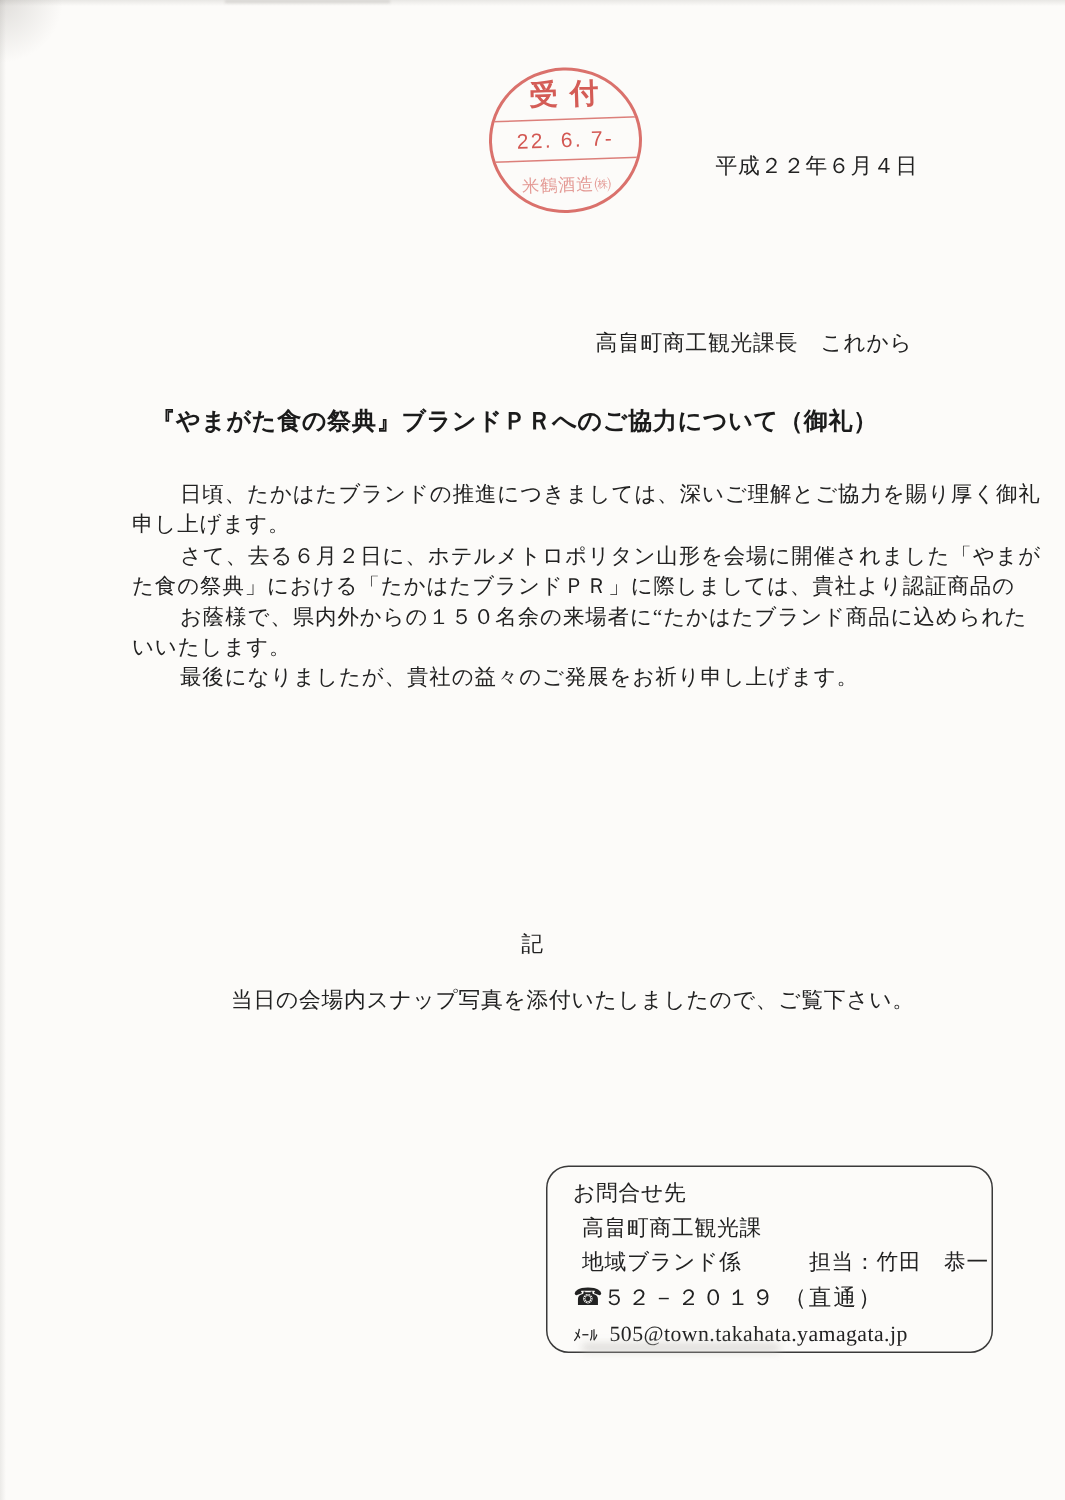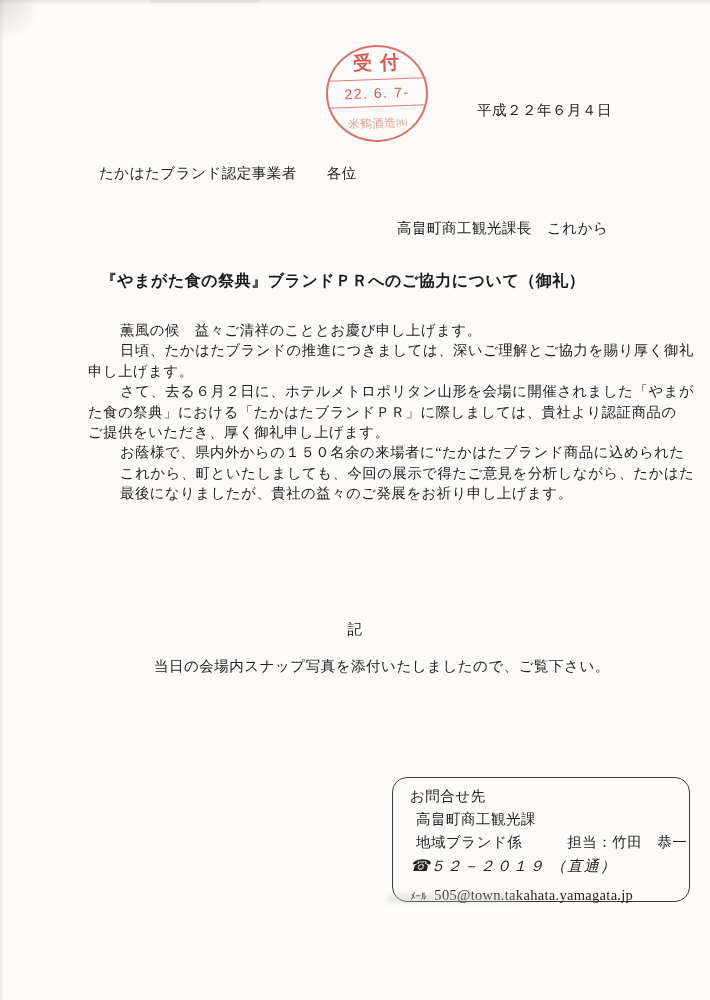--- a/index.html
+++ b/index.html
@@ -54,27 +54,26 @@
 
   .record-mark{left:0;top:620px;width:710px;text-align:center;}
   .attachment-note{left:154px;top:657px;text-align:center;}
 
   
   .contact-box{
     position:absolute;left:364px;top:777px;width:298px;height:125px;
     border:1.5px solid #3a3a3a;border-radius:15px;
     box-sizing:border-box;
     padding:7px 0 0 17px;
-    margin-left:28px;
   }
   .contact-line{white-space:pre;font-size:14.5px;line-height:23px;letter-spacing:0.5px;}
   .contact-indent{margin-left:6px;}
-  .phone-line{white-space:pre;font-size:15px;line-height:23px;letter-spacing:1.5px;font-style:italic;}
+  .phone-line{white-space:pre;font-size:15px;line-height:23px;letter-spacing:1.5px;}
   .phone-glyph{font-size:16px;letter-spacing:0;}
-  .email-line{white-space:pre;line-height:33px;font-family:Liberation Serif, serif;}
+  .email-line{white-space:pre;line-height:23px;font-family:Liberation Serif, serif;}
   .email-label{font-size:11px;letter-spacing:0;}
   .email-addr{font-size:14.5px;letter-spacing:0.3px;}
 
   
   .smudge{
     position:absolute;left:388px;top:896px;width:132px;height:5px;
     background:#c6c4c1;filter:blur(3px);opacity:0.65;border-radius:3px;
   }
   .top-streak{
     position:absolute;left:150px;top:0;width:110px;height:2px;
@@ -87,35 +86,32 @@
 <div class="page">
 
   <div class="stamp">
     <div class="stamp-row stamp-top">受付</div>
     <div class="stamp-row stamp-mid">22. 6. 7-</div>
     <div class="stamp-row stamp-bot">米鶴酒造㈱</div>
   </div>
 
   <div class="txt date-line">平成２２年６月４日</div>
 
-  <div class="txt addressee-line">たかはたブランド認定事業者　　各位</div>
 
   <div class="txt sender-line">高畠町商工観光課長　これから</div>
 
   <div class="letter-title">『やまがた食の祭典』ブランドＰＲへのご協力について（御礼）</div>
 
   <div class="letter-body">
-    <div class="body-line para-start">薫風の候　益々ご清祥のこととお慶び申し上げます。</div>
     <div class="body-line para-start">日頃、たかはたブランドの推進につきましては、深いご理解とご協力を賜り厚く御礼</div>
     <div class="body-line">申し上げます。</div>
     <div class="body-line para-start">さて、去る６月２日に、ホテルメトロポリタン山形を会場に開催されました「やまが</div>
     <div class="body-line">た食の祭典」における「たかはたブランドＰＲ」に際しましては、貴社より認証商品の</div>
-    <div class="body-line">ご提供をいただき、厚く御礼申し上げます。</div>
     <div class="body-line para-start">お蔭様で、県内外からの１５０名余の来場者に“たかはたブランド商品に込められた</div>
-    <div class="body-line para-start">これから、町といたしましても、今回の展示で得たご意見を分析しながら、たかはた</div>
+    <div class="body-line">いいたします。</div>
     <div class="body-line para-start">最後になりましたが、貴社の益々のご発展をお祈り申し上げます。</div>
   </div>
 
   <div class="txt record-mark">記</div>
 
   <div class="txt attachment-note">当日の会場内スナップ写真を添付いたしましたので、ご覧下さい。</div>
 
   <div class="contact-box">
     <div class="contact-line">お問合せ先</div>
     <div class="contact-line contact-indent">高畠町商工観光課</div>

